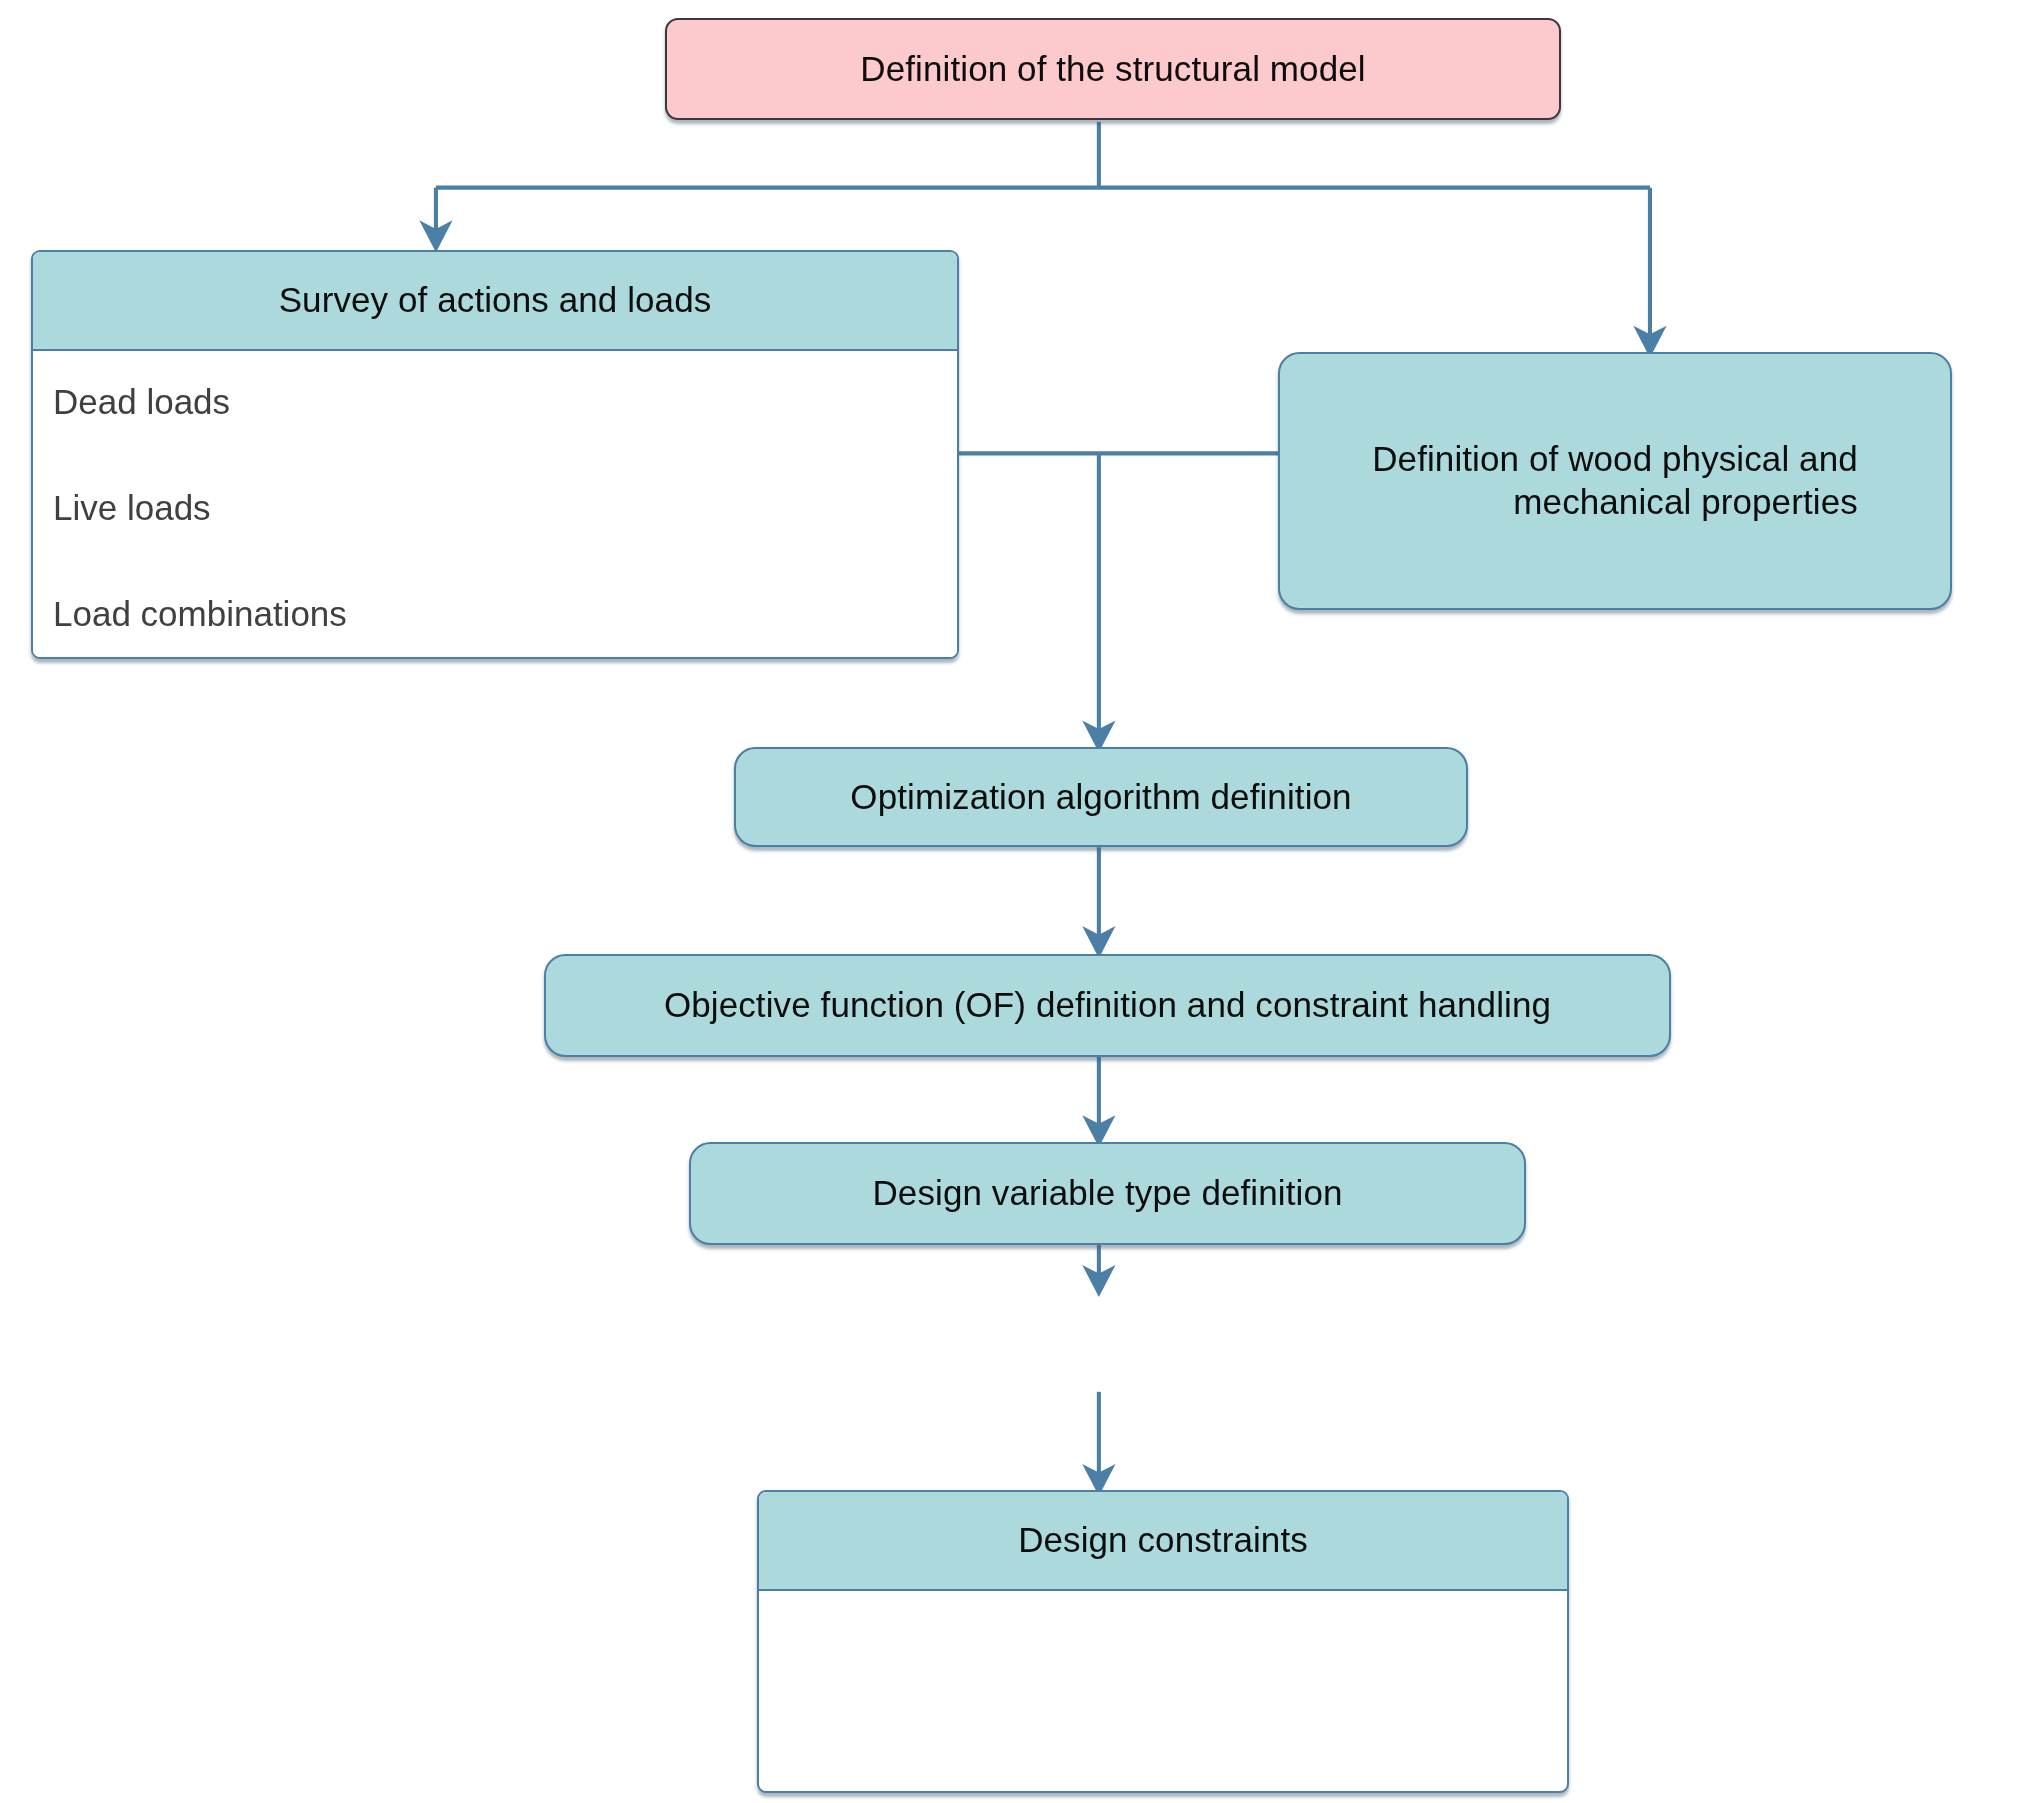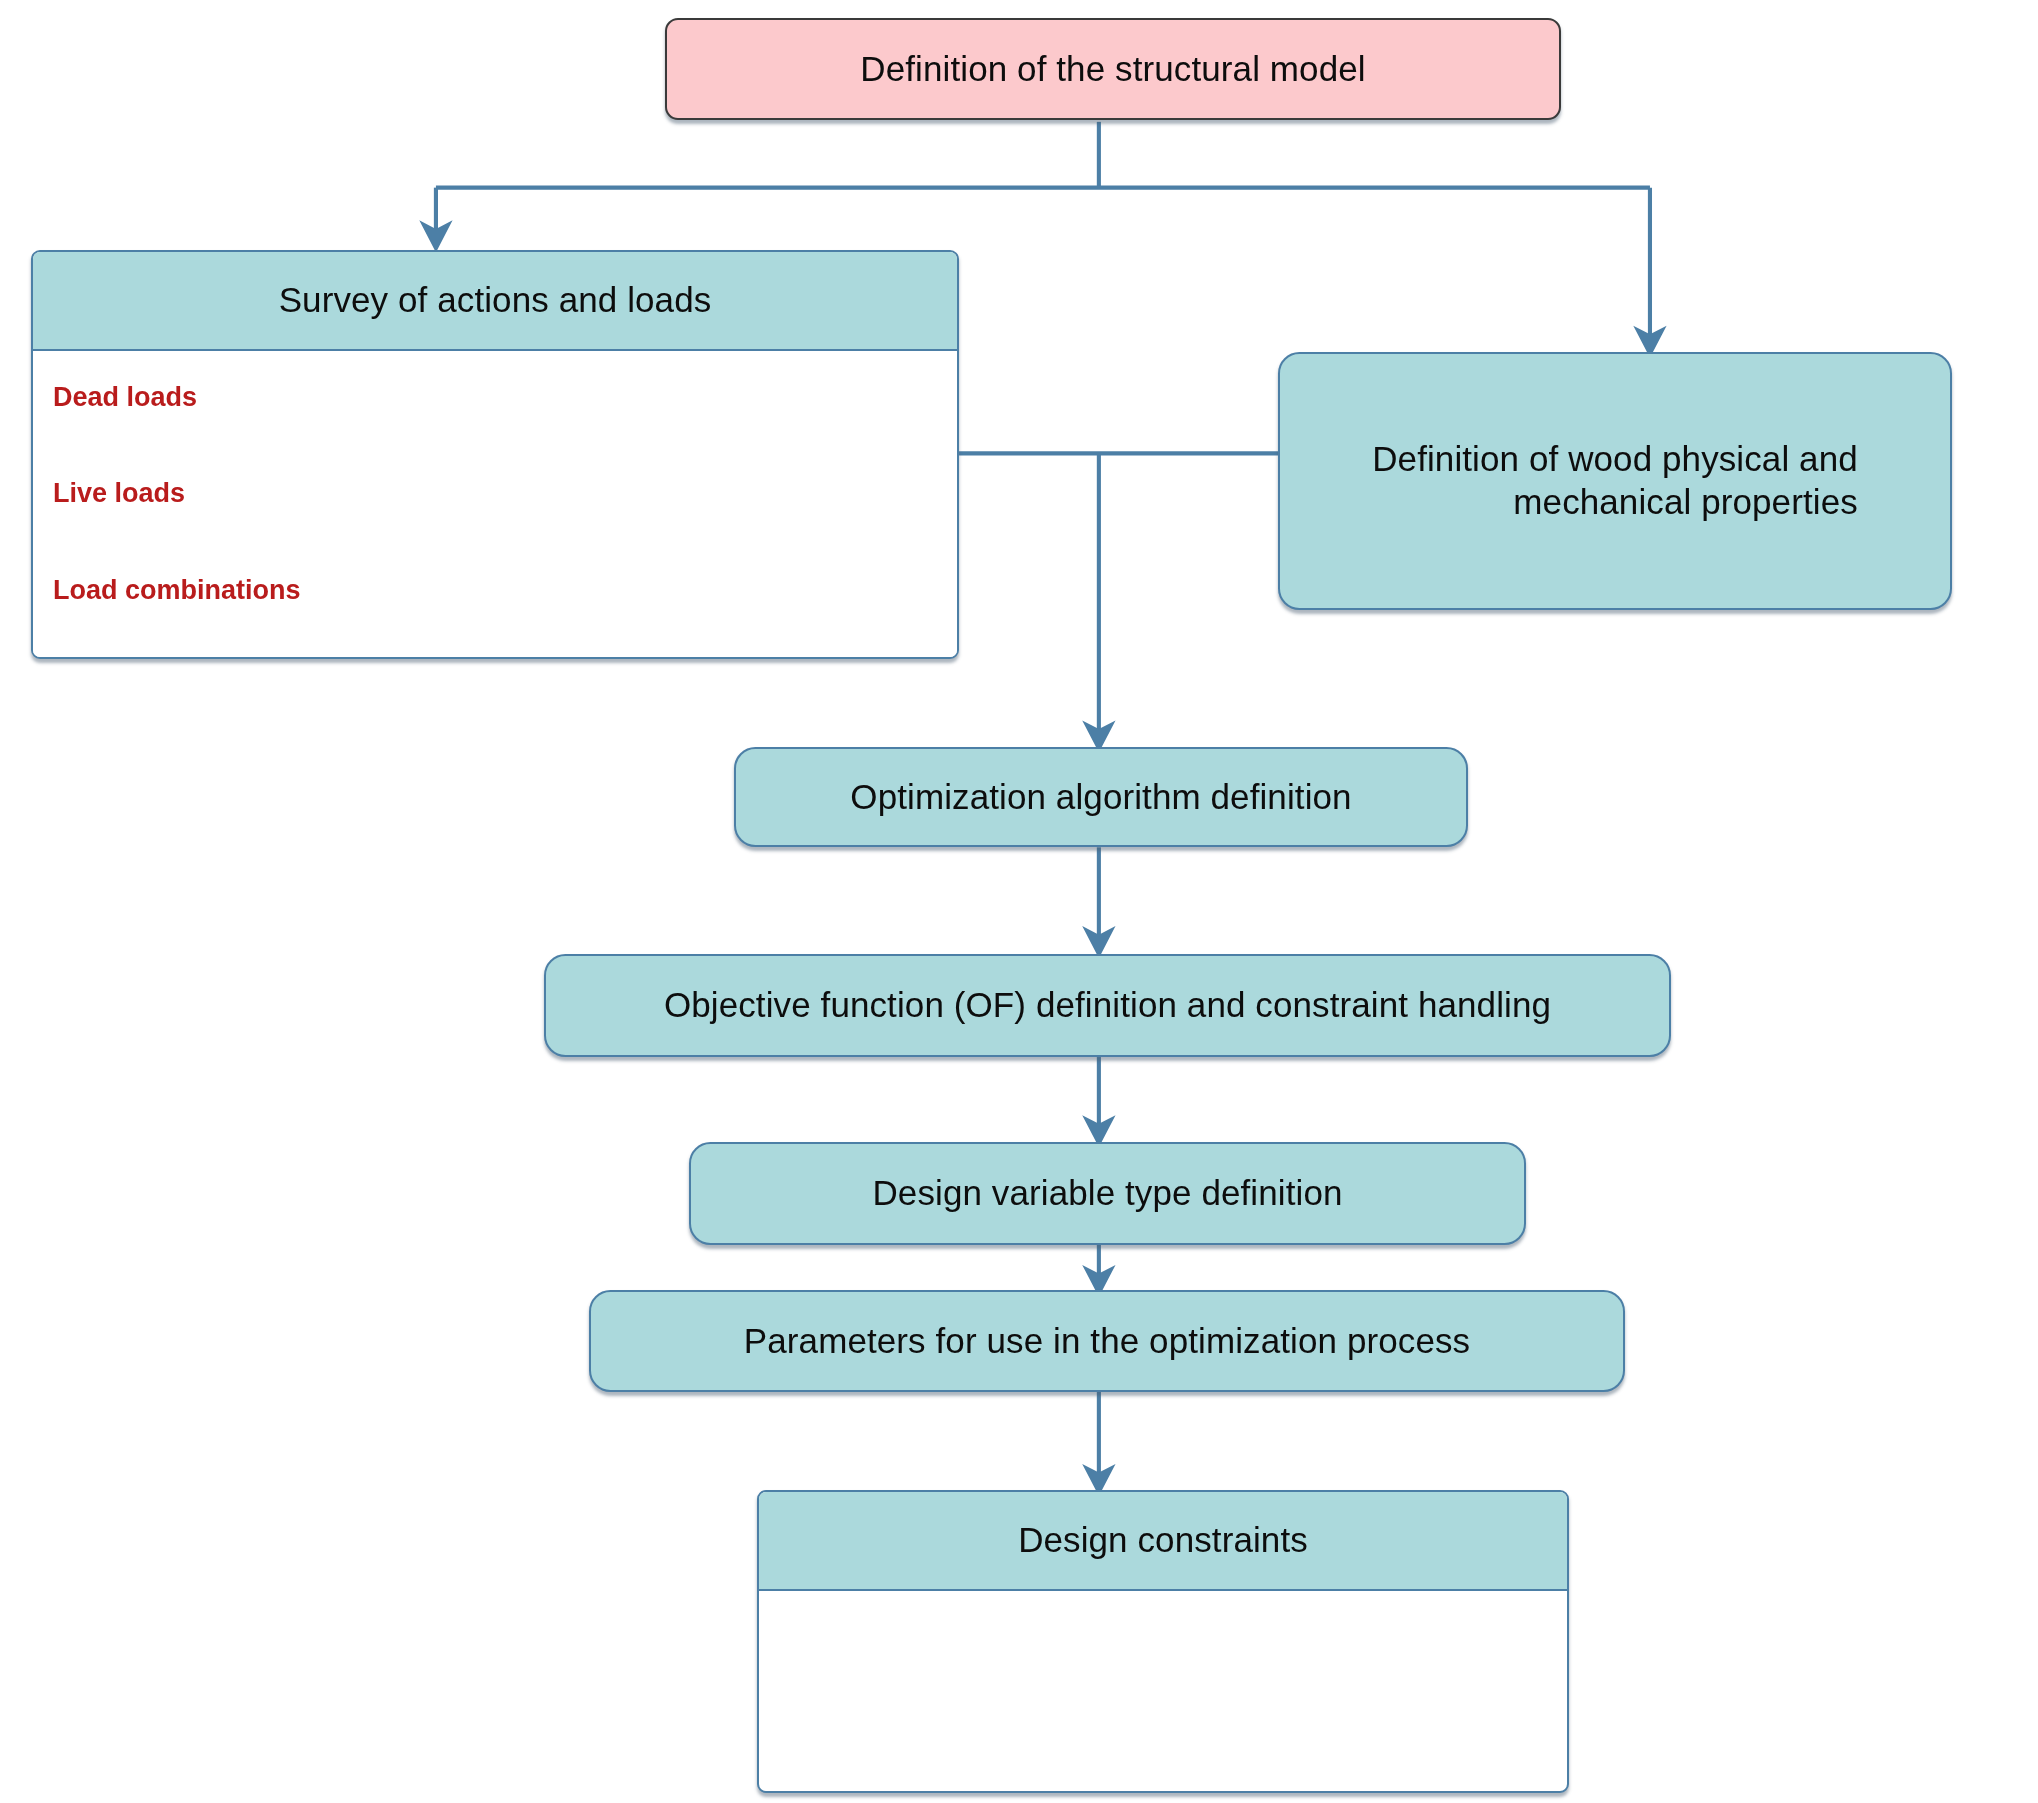--- a/index.html
+++ b/index.html
@@ -74,25 +74,24 @@
   }
   .label {
     color: #0D0D0D;
     font-size: 35px;
     line-height: 1.22;
     text-align: right;
     white-space: pre-line;
     letter-spacing: 0.1px;
   }
   .list-item {
-    color: #b91c1c;
-    font-size: 27px;
+    color: #404040;
+    font-size: 35px;
     line-height: 1.2;
     text-align: left;
-    font-weight: bold;
   }
 </style>
 </head>
 <body>
 
 <div id="canvas">
 
   <svg id="edges" viewBox="0 0 2479 2193" width="2039" height="1804">
     <defs>
       <marker id="arrow" viewBox="0 0 12 12" refX="9.2" refY="6" markerWidth="9" markerHeight="9" orient="auto-start-reverse">
@@ -159,23 +158,20 @@
   </div>
 
   <div class="node node-teal simple" style="left:544px; top:954px; width:1127px; height:103px;">
     <div class="label">Objective function (OF) definition and constraint handling</div>
   </div>
 
   <div class="node node-teal simple" style="left:689px; top:1142px; width:837px; height:103px;">
     <div class="label">Design variable type definition</div>
   </div>
 
-  <div class="node node-teal simple" style="left:589px; top:1290px; width:1036px; height:102px;">
-    <div class="label">Parameters for use in the optimization process</div>
-  </div>
 
   <div class="node node-split" style="left:757px; top:1490px; width:812px; height:303px;">
     <div class="node-header" style="height:99px;">
       <div class="label">Design constraints</div>
     </div>
   </div>
 
 </div>
 
 

